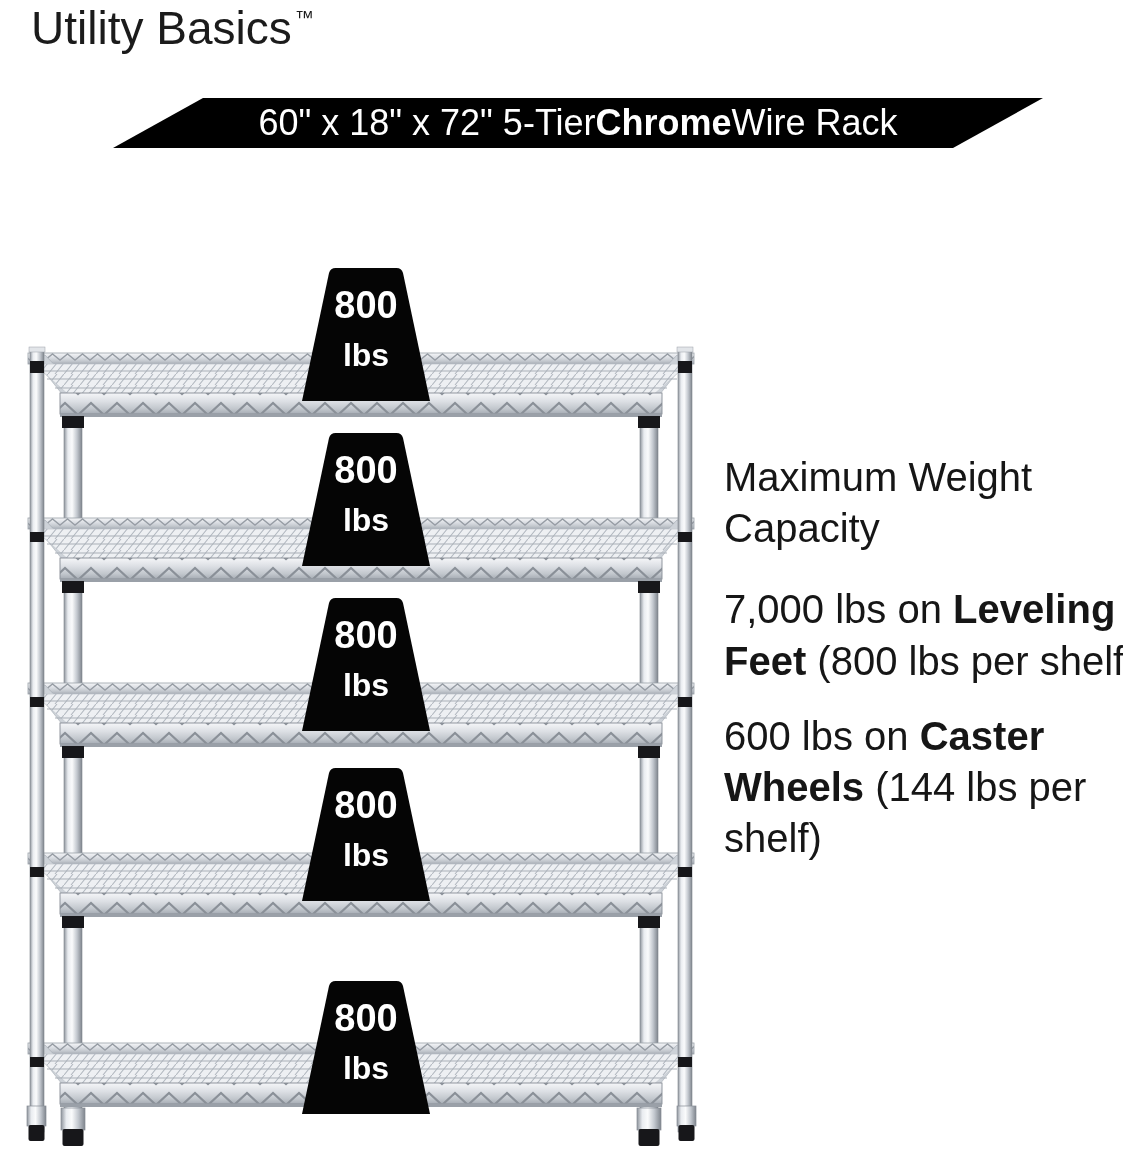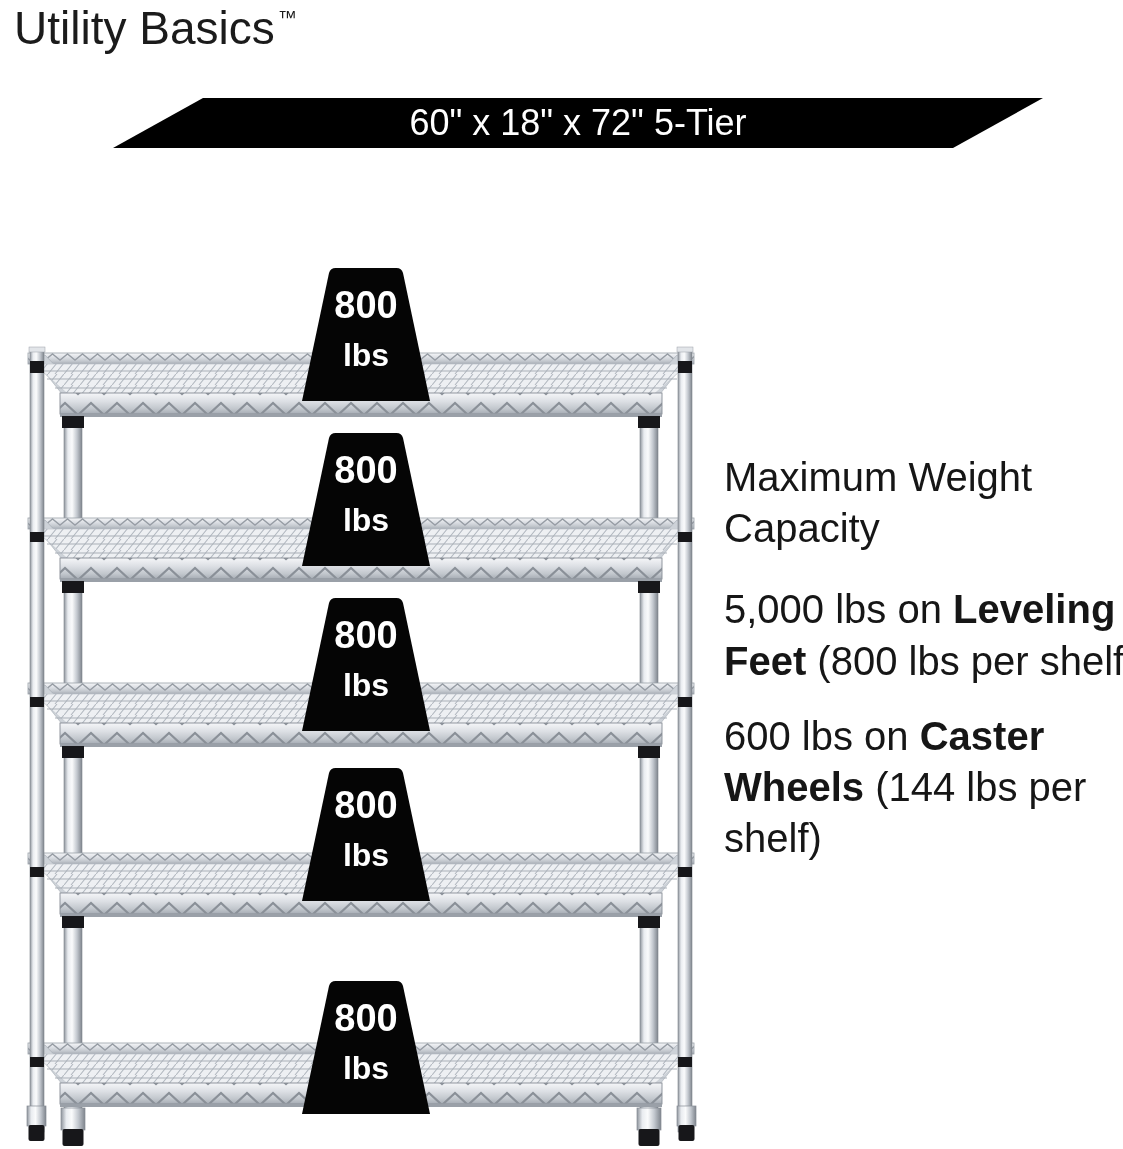--- a/index.html
+++ b/index.html
@@ -2,21 +2,21 @@
 <html><head>
 <meta charset="utf-8">
 <style>
   html,body{margin:0;padding:0;}
   body{
     width:1123px;height:1149px;position:relative;background:#ffffff;
     font-family:"Liberation Sans", sans-serif;overflow:hidden;color:#161616;
   }
   .rack-svg{position:absolute;left:0;top:0;z-index:0;}
   .logo{
-    position:absolute;left:14px;top:2px;z-index:2;
+    position:absolute;left:31px;top:2px;z-index:2;
     font-size:46px;color:#1b1b1b;line-height:1.15;letter-spacing:0;
   }
   .logo .tm{font-size:19px;position:relative;top:-20px;margin-left:3px;}
   .banner{
     position:absolute;left:113px;top:98px;width:930px;height:50px;z-index:2;
     background:#000000;color:#ffffff;
     clip-path:polygon(90px 0,930px 0,840px 50px,0 50px);
     display:flex;align-items:center;justify-content:center;
     font-size:36px;white-space:nowrap;
   }
@@ -35,20 +35,22 @@
 </style>
 </head>
 <body>
 
 <div class="logo">
   <span>Utility Basics</span><span class="tm">™</span>
 </div>
 
 <div class="banner">
   <span>60" x 18" x 72" 5-Tier </span>
+    <b>Chrome</b>
+    <span> Wire Rack</span>
 </div>
 
 <svg class="rack-svg" width="1123" height="1149" viewBox="0 0 1123 1149">
   <defs>
     <linearGradient id="postGrad" x1="0" y1="0" x2="1" y2="0">
       <stop offset="0" stop-color="#8f959d"></stop>
       <stop offset="0.22" stop-color="#e9ecf0"></stop>
       <stop offset="0.45" stop-color="#fafbfc"></stop>
       <stop offset="0.72" stop-color="#c3c8cf"></stop>
       <stop offset="1" stop-color="#7f858d"></stop>
@@ -160,18 +162,18 @@
   <g transform="translate(0,713)">
     <use href="#weightShape"></use>
     <text class="wlabel" x="366" y="318" font-size="38">800</text>
     <text class="wlabel" x="366" y="366" font-size="32">lbs</text>
   </g>
 </svg>
 
 <div class="info">
   <div class="heading">Maximum Weight Capacity</div>
   <p class="spec">
-    <span>5,000 lbs on </span><b>Leveling Feet</b><span> (800 lbs per shelf)</span>
+    <span>7,000 lbs on </span><b>Leveling Feet</b><span> (800 lbs per shelf)</span>
   </p>
   <p class="spec">
     <span>600 lbs on </span><b>Caster Wheels</b><span> (144 lbs per shelf)</span>
   </p>
 </div>
 
 </body></html>

